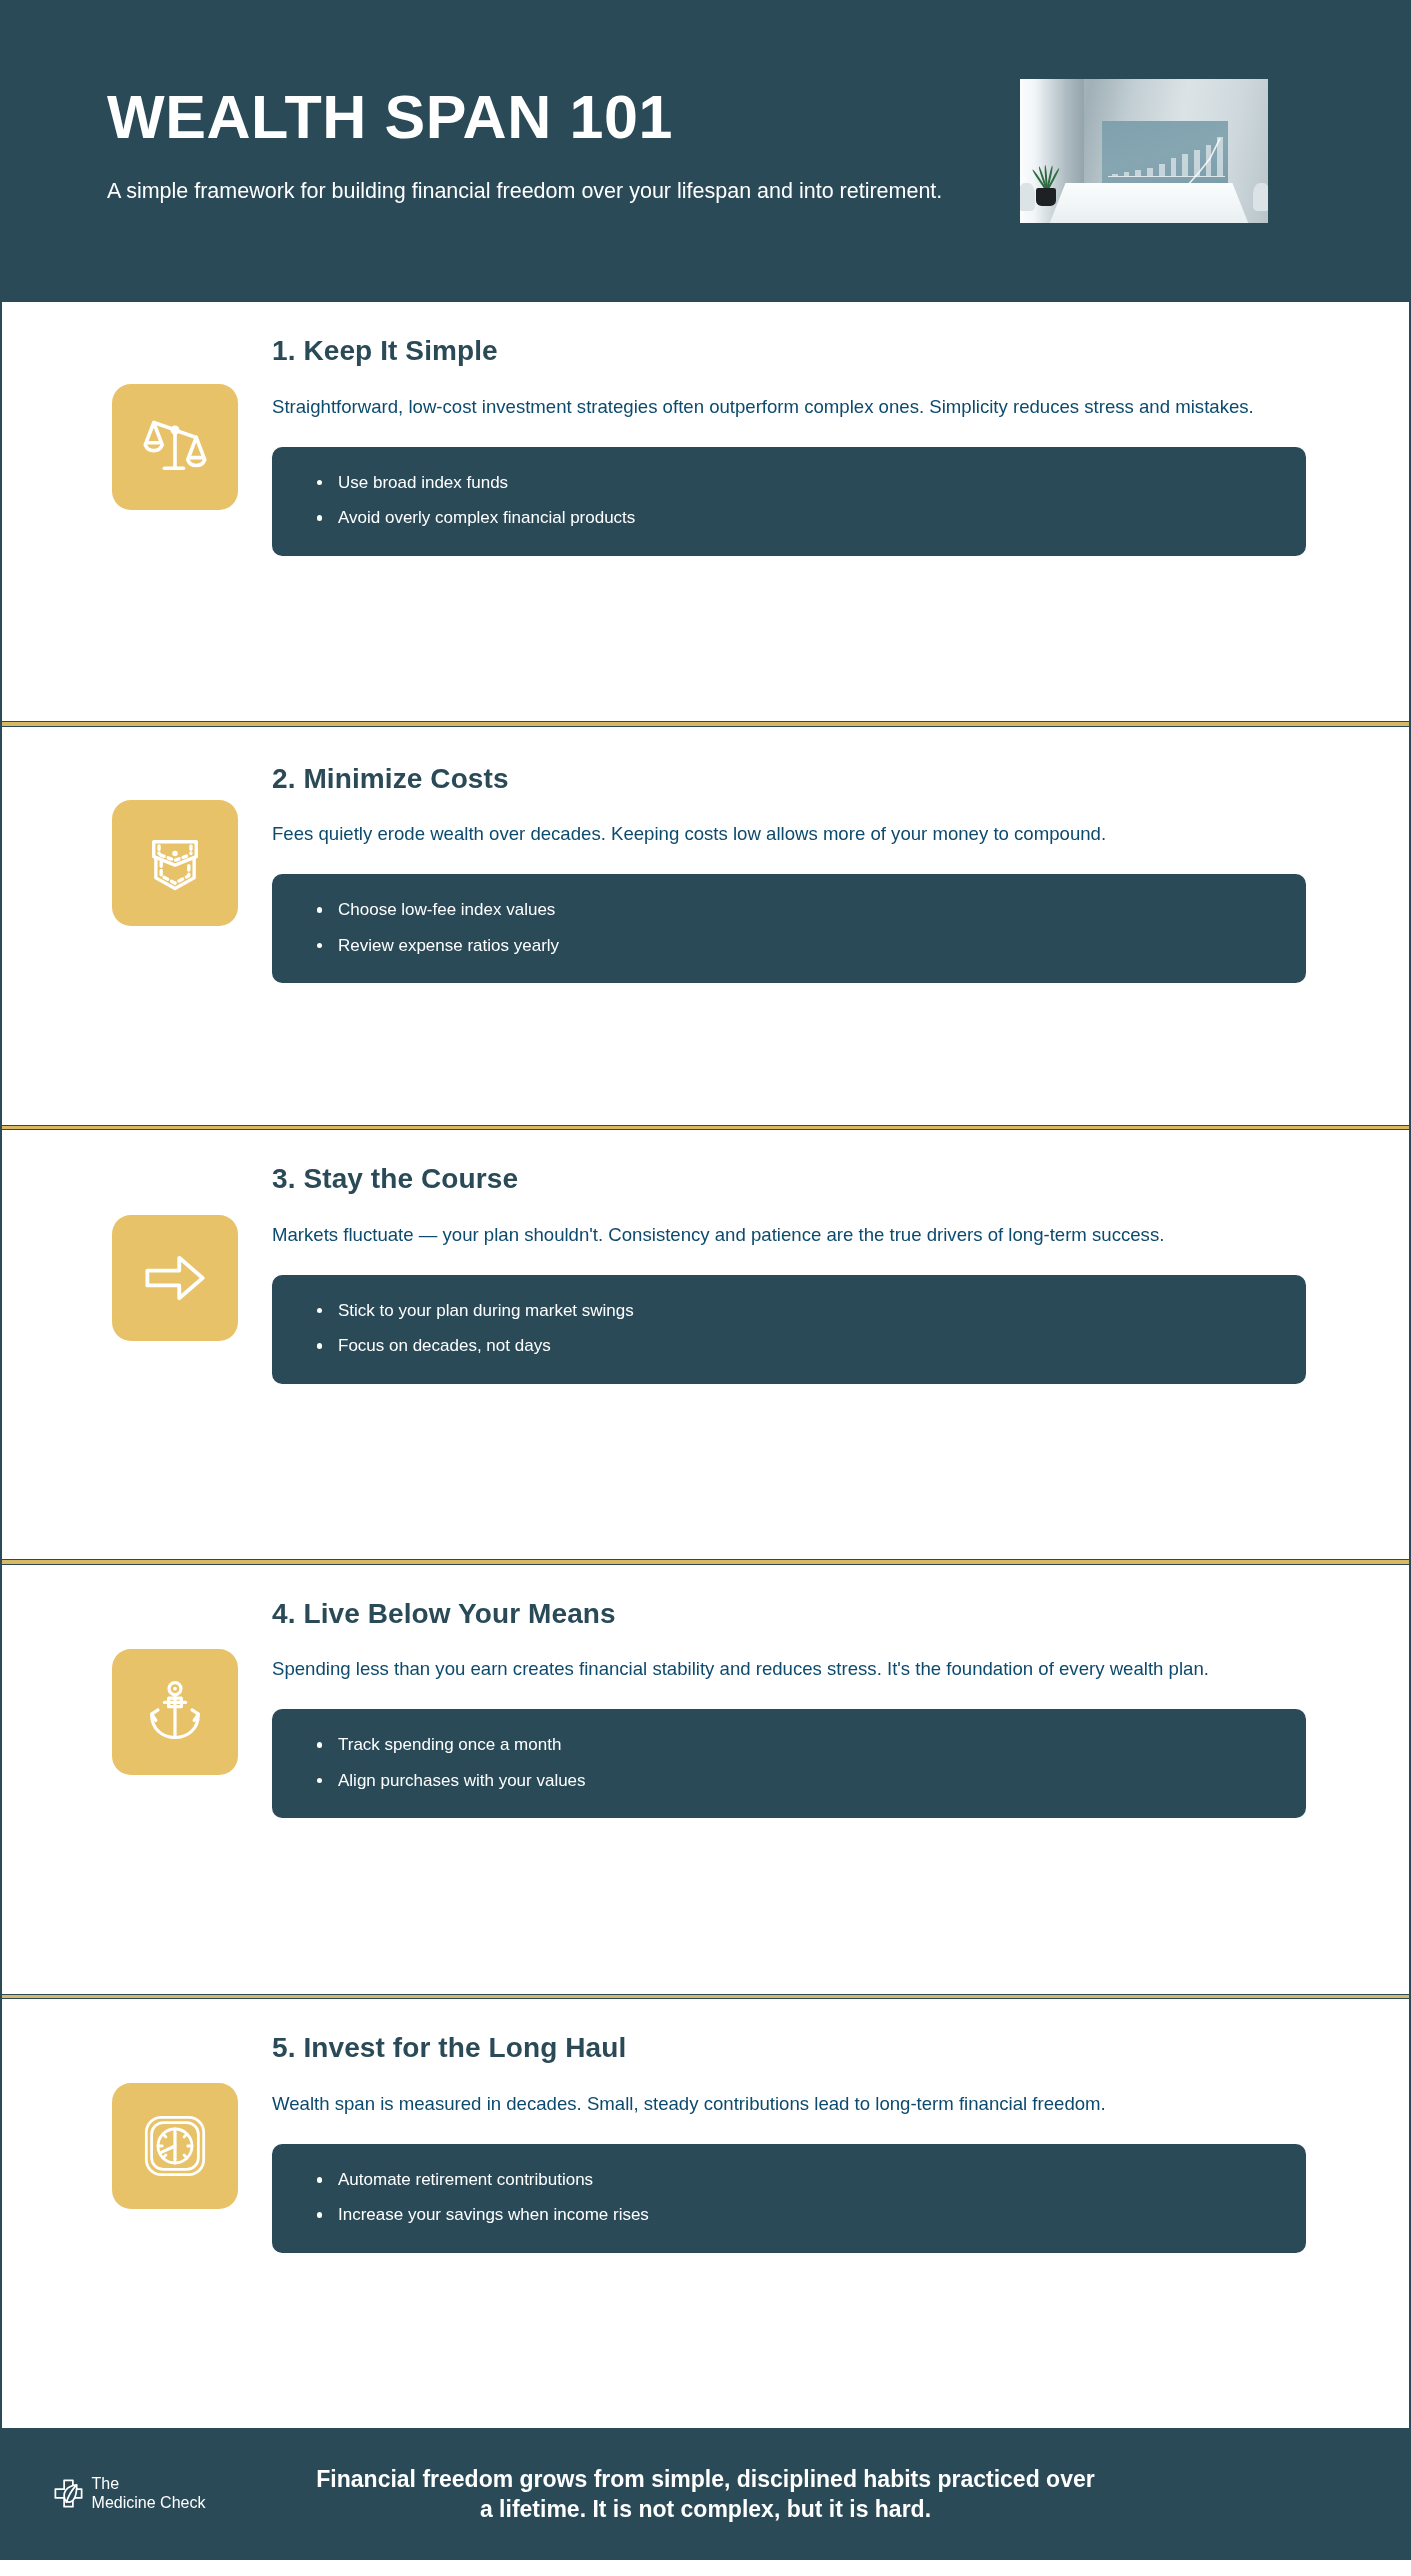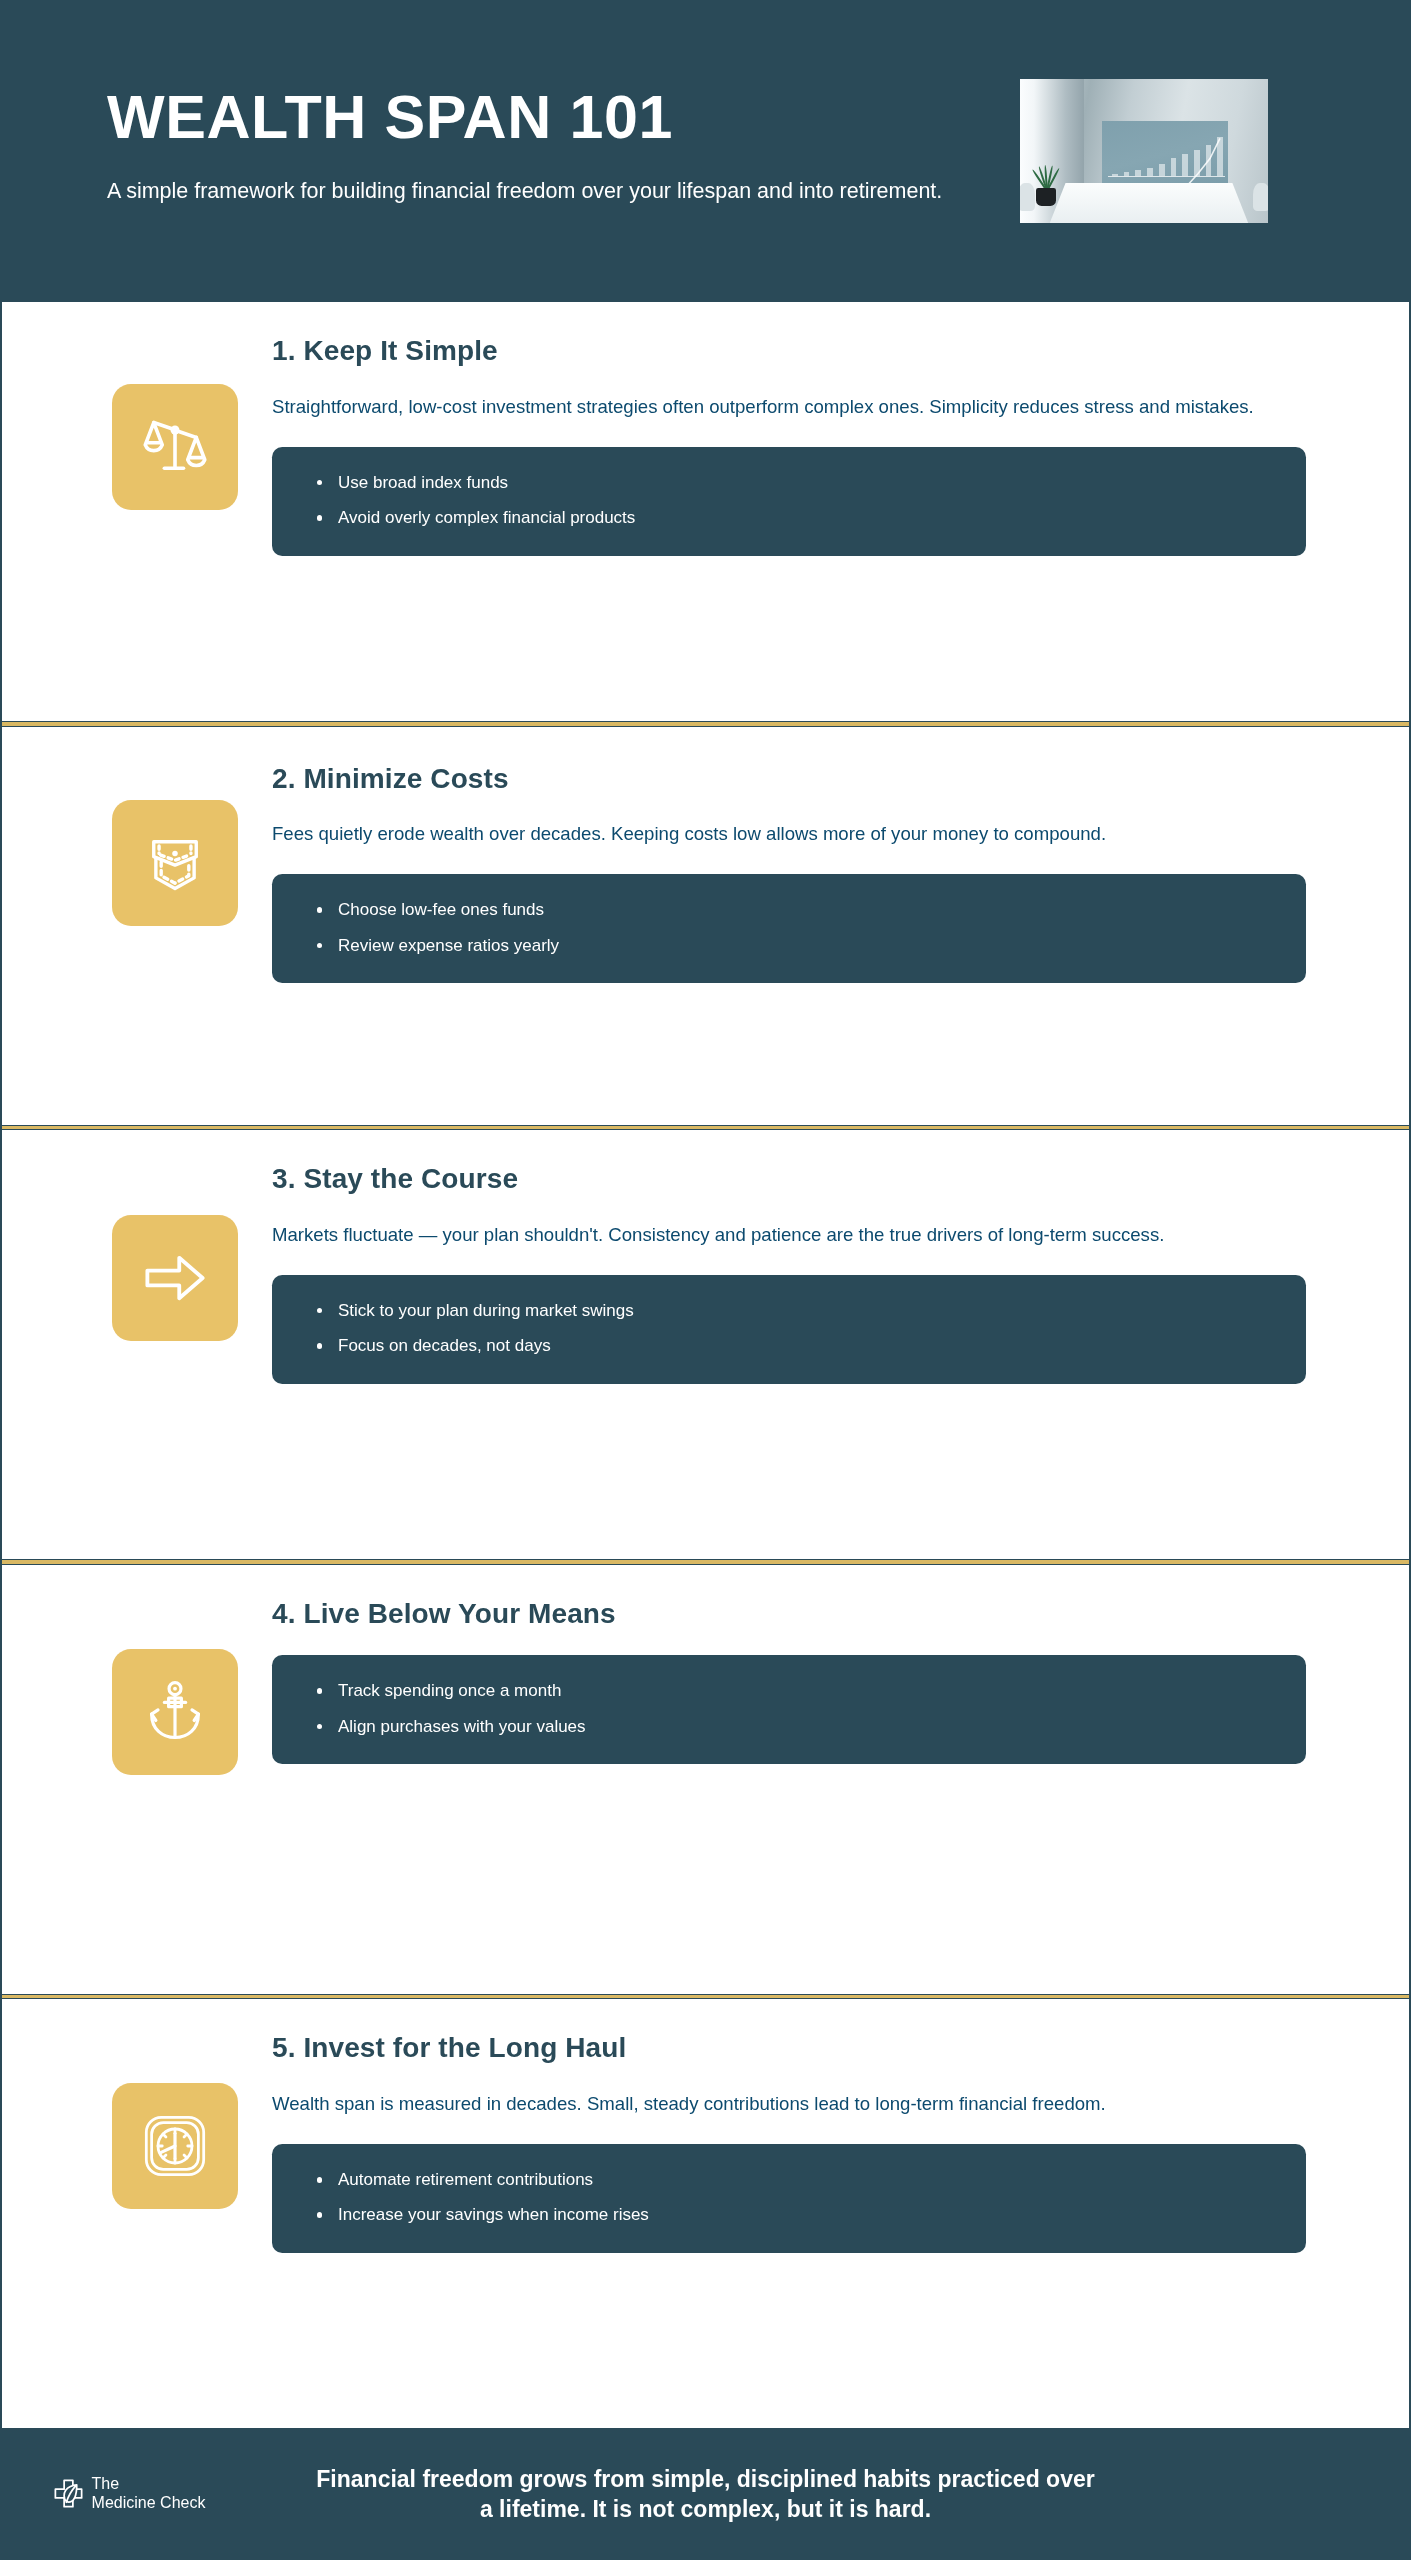--- a/index.html
+++ b/index.html
@@ -348,21 +348,21 @@
             <path d="M47 16 L47 23" stroke-dasharray="3 3.5"></path>
             <path d="M18.5 24.5 L32 29.5 L45.5 24.5" stroke-dasharray="3.5 4"></path>
             <path d="M19 31 L19 44 L32 51 L45 44 L45 31" stroke-dasharray="4 4"></path>
           </svg>
         </div>
         <div class="section-content">
           <div class="sec-title">2. Minimize Costs</div>
           <div class="sec-desc">Fees quietly erode wealth over decades. Keeping costs low allows more of your money to compound.</div>
           <div class="tips-panel">
             <ul>
-              <li>Choose low-fee ones funds</li>
+              <li>Choose low-fee index values</li>
               <li>Review expense ratios yearly</li>
             </ul>
           </div>
         </div>
       </div>
     </div>
 
     <div class="divider"></div>
 
     <div class="section s3">
@@ -398,20 +398,21 @@
             <path d="M26 19 L26 27 L38 27 L38 19 Z"></path>
             <path d="M10 34 C10 48 20 56 32 56 C44 56 54 48 54 34"></path>
             <path d="M10 34 L16 30"></path>
             <path d="M10 34 L14 40"></path>
             <path d="M54 34 L48 30"></path>
             <path d="M54 34 L50 40"></path>
           </svg>
         </div>
         <div class="section-content">
           <div class="sec-title">4. Live Below Your Means</div>
+          <div class="sec-desc">Spending less than you earn creates financial stability and reduces stress. It's the foundation of every wealth plan.</div>
           <div class="tips-panel">
             <ul>
               <li>Track spending once a month</li>
               <li>Align purchases with your values</li>
             </ul>
           </div>
         </div>
       </div>
     </div>
 

